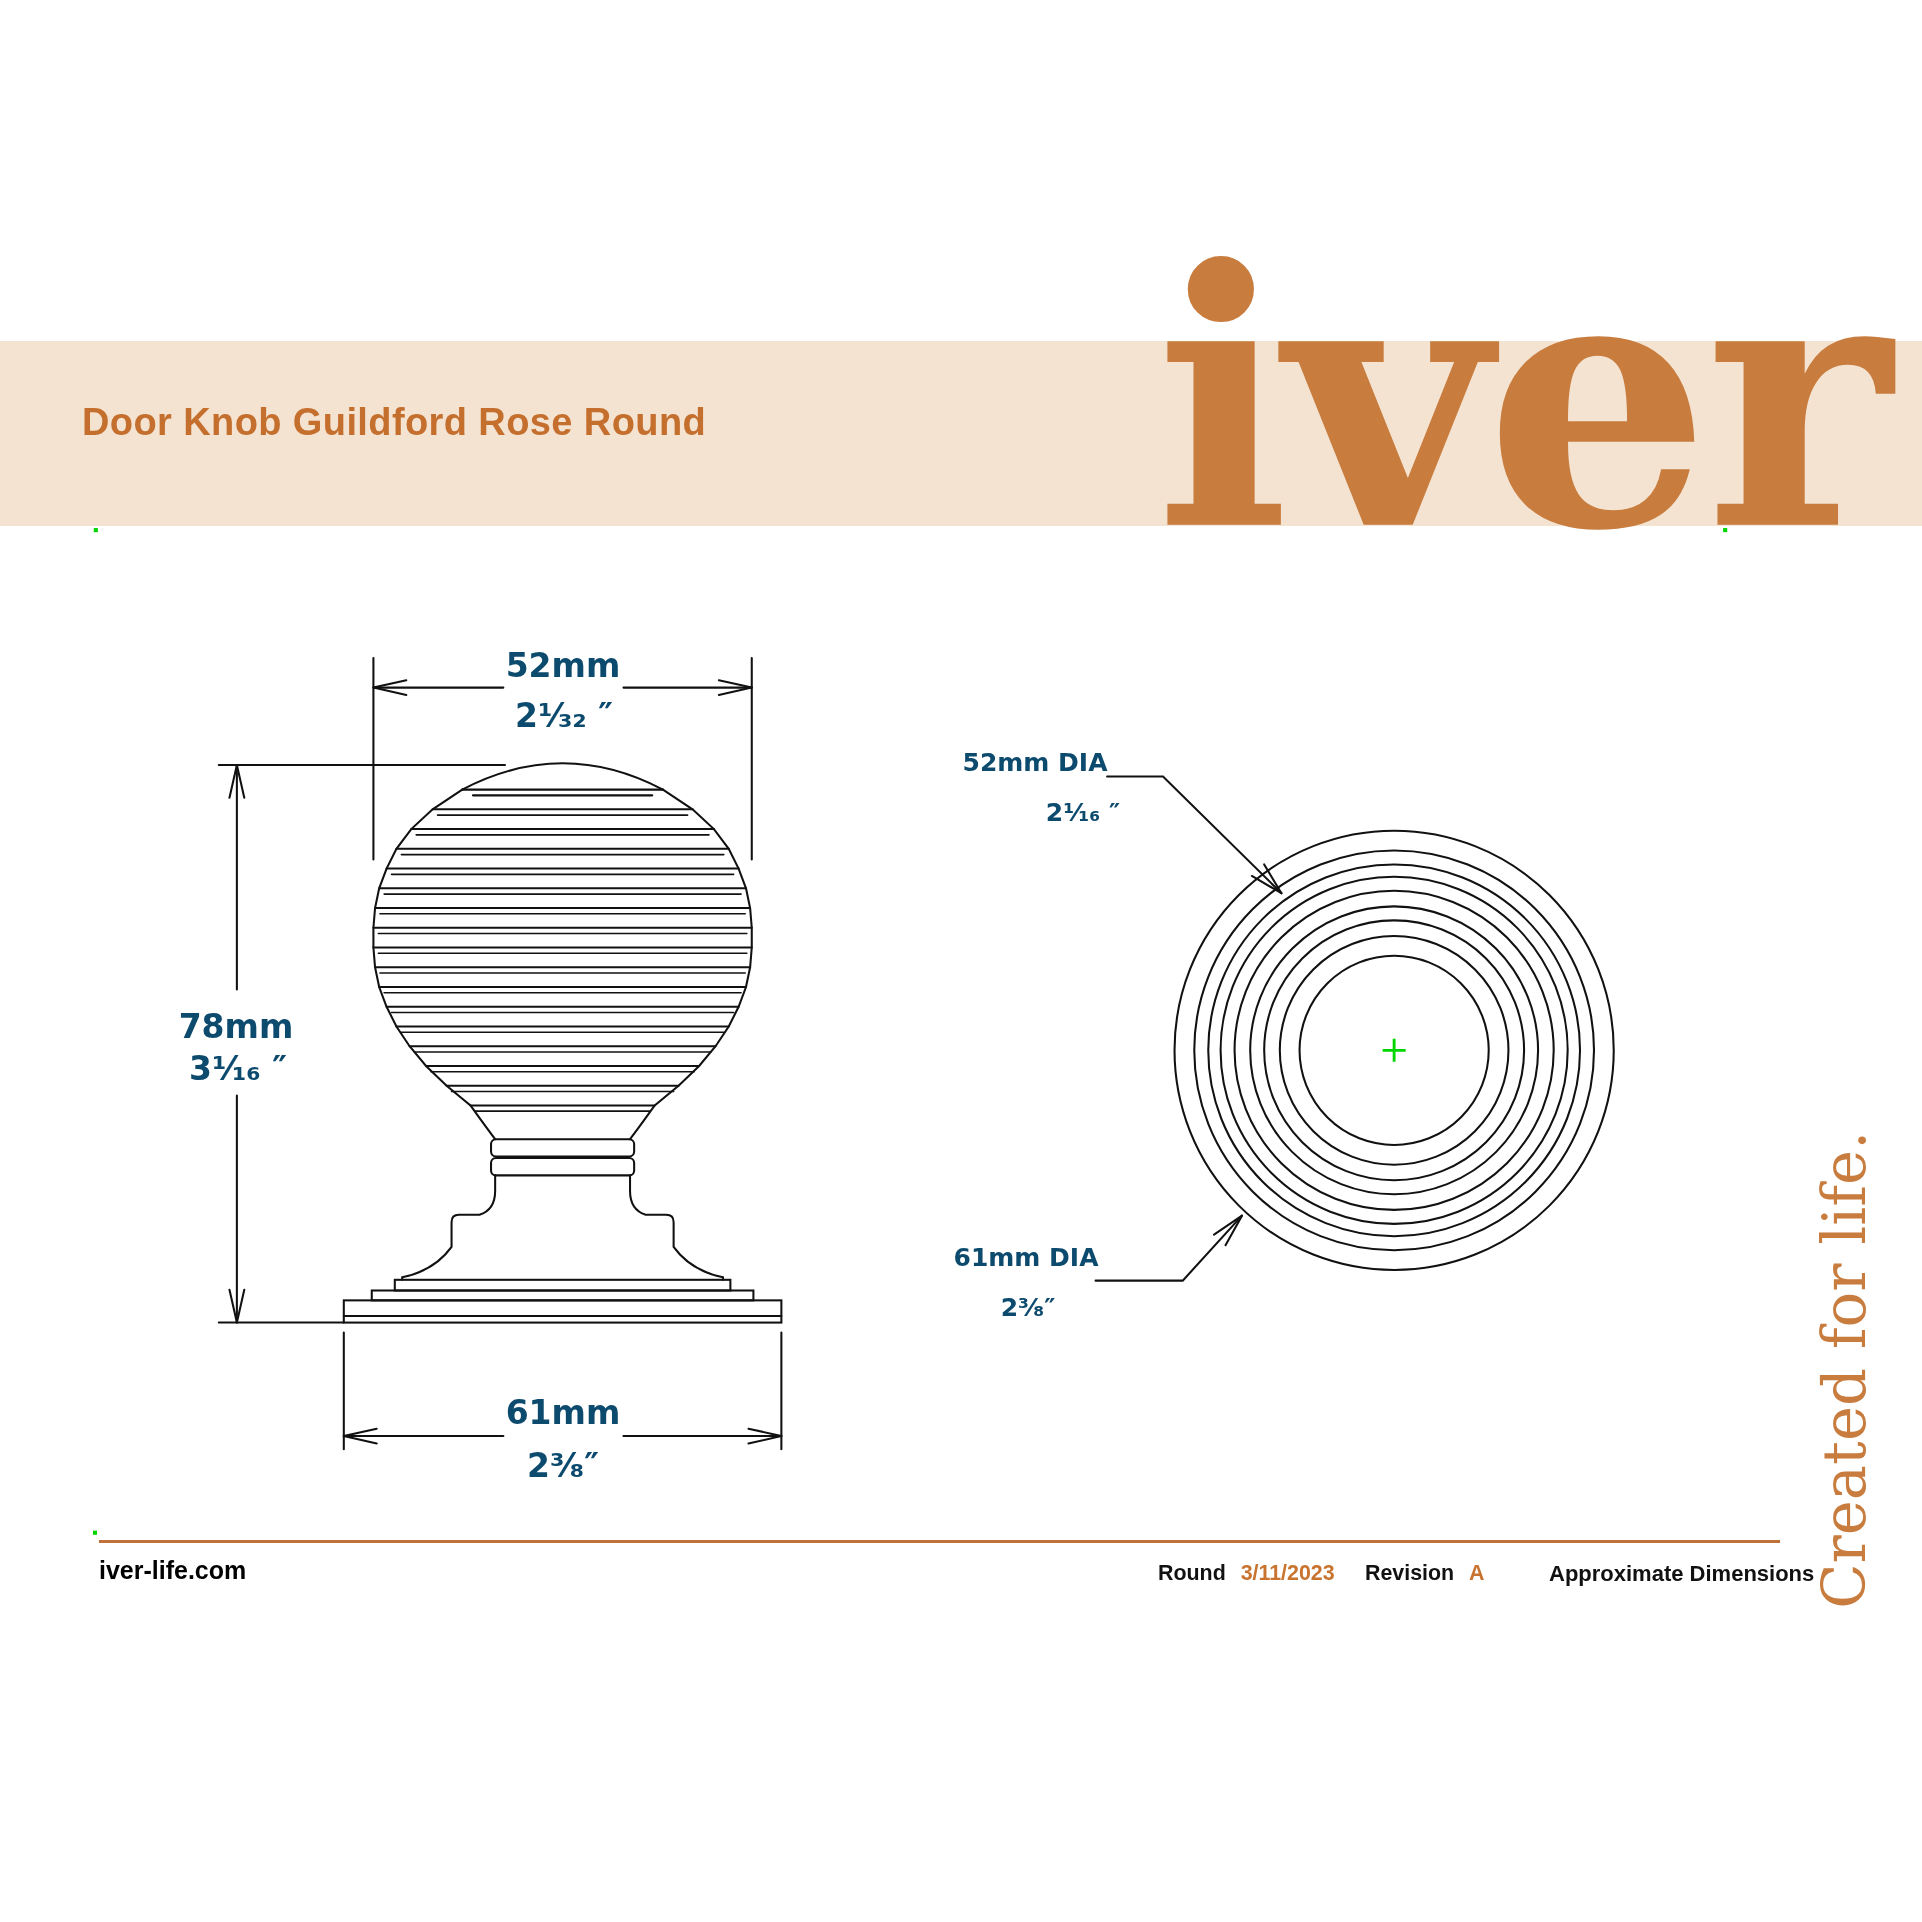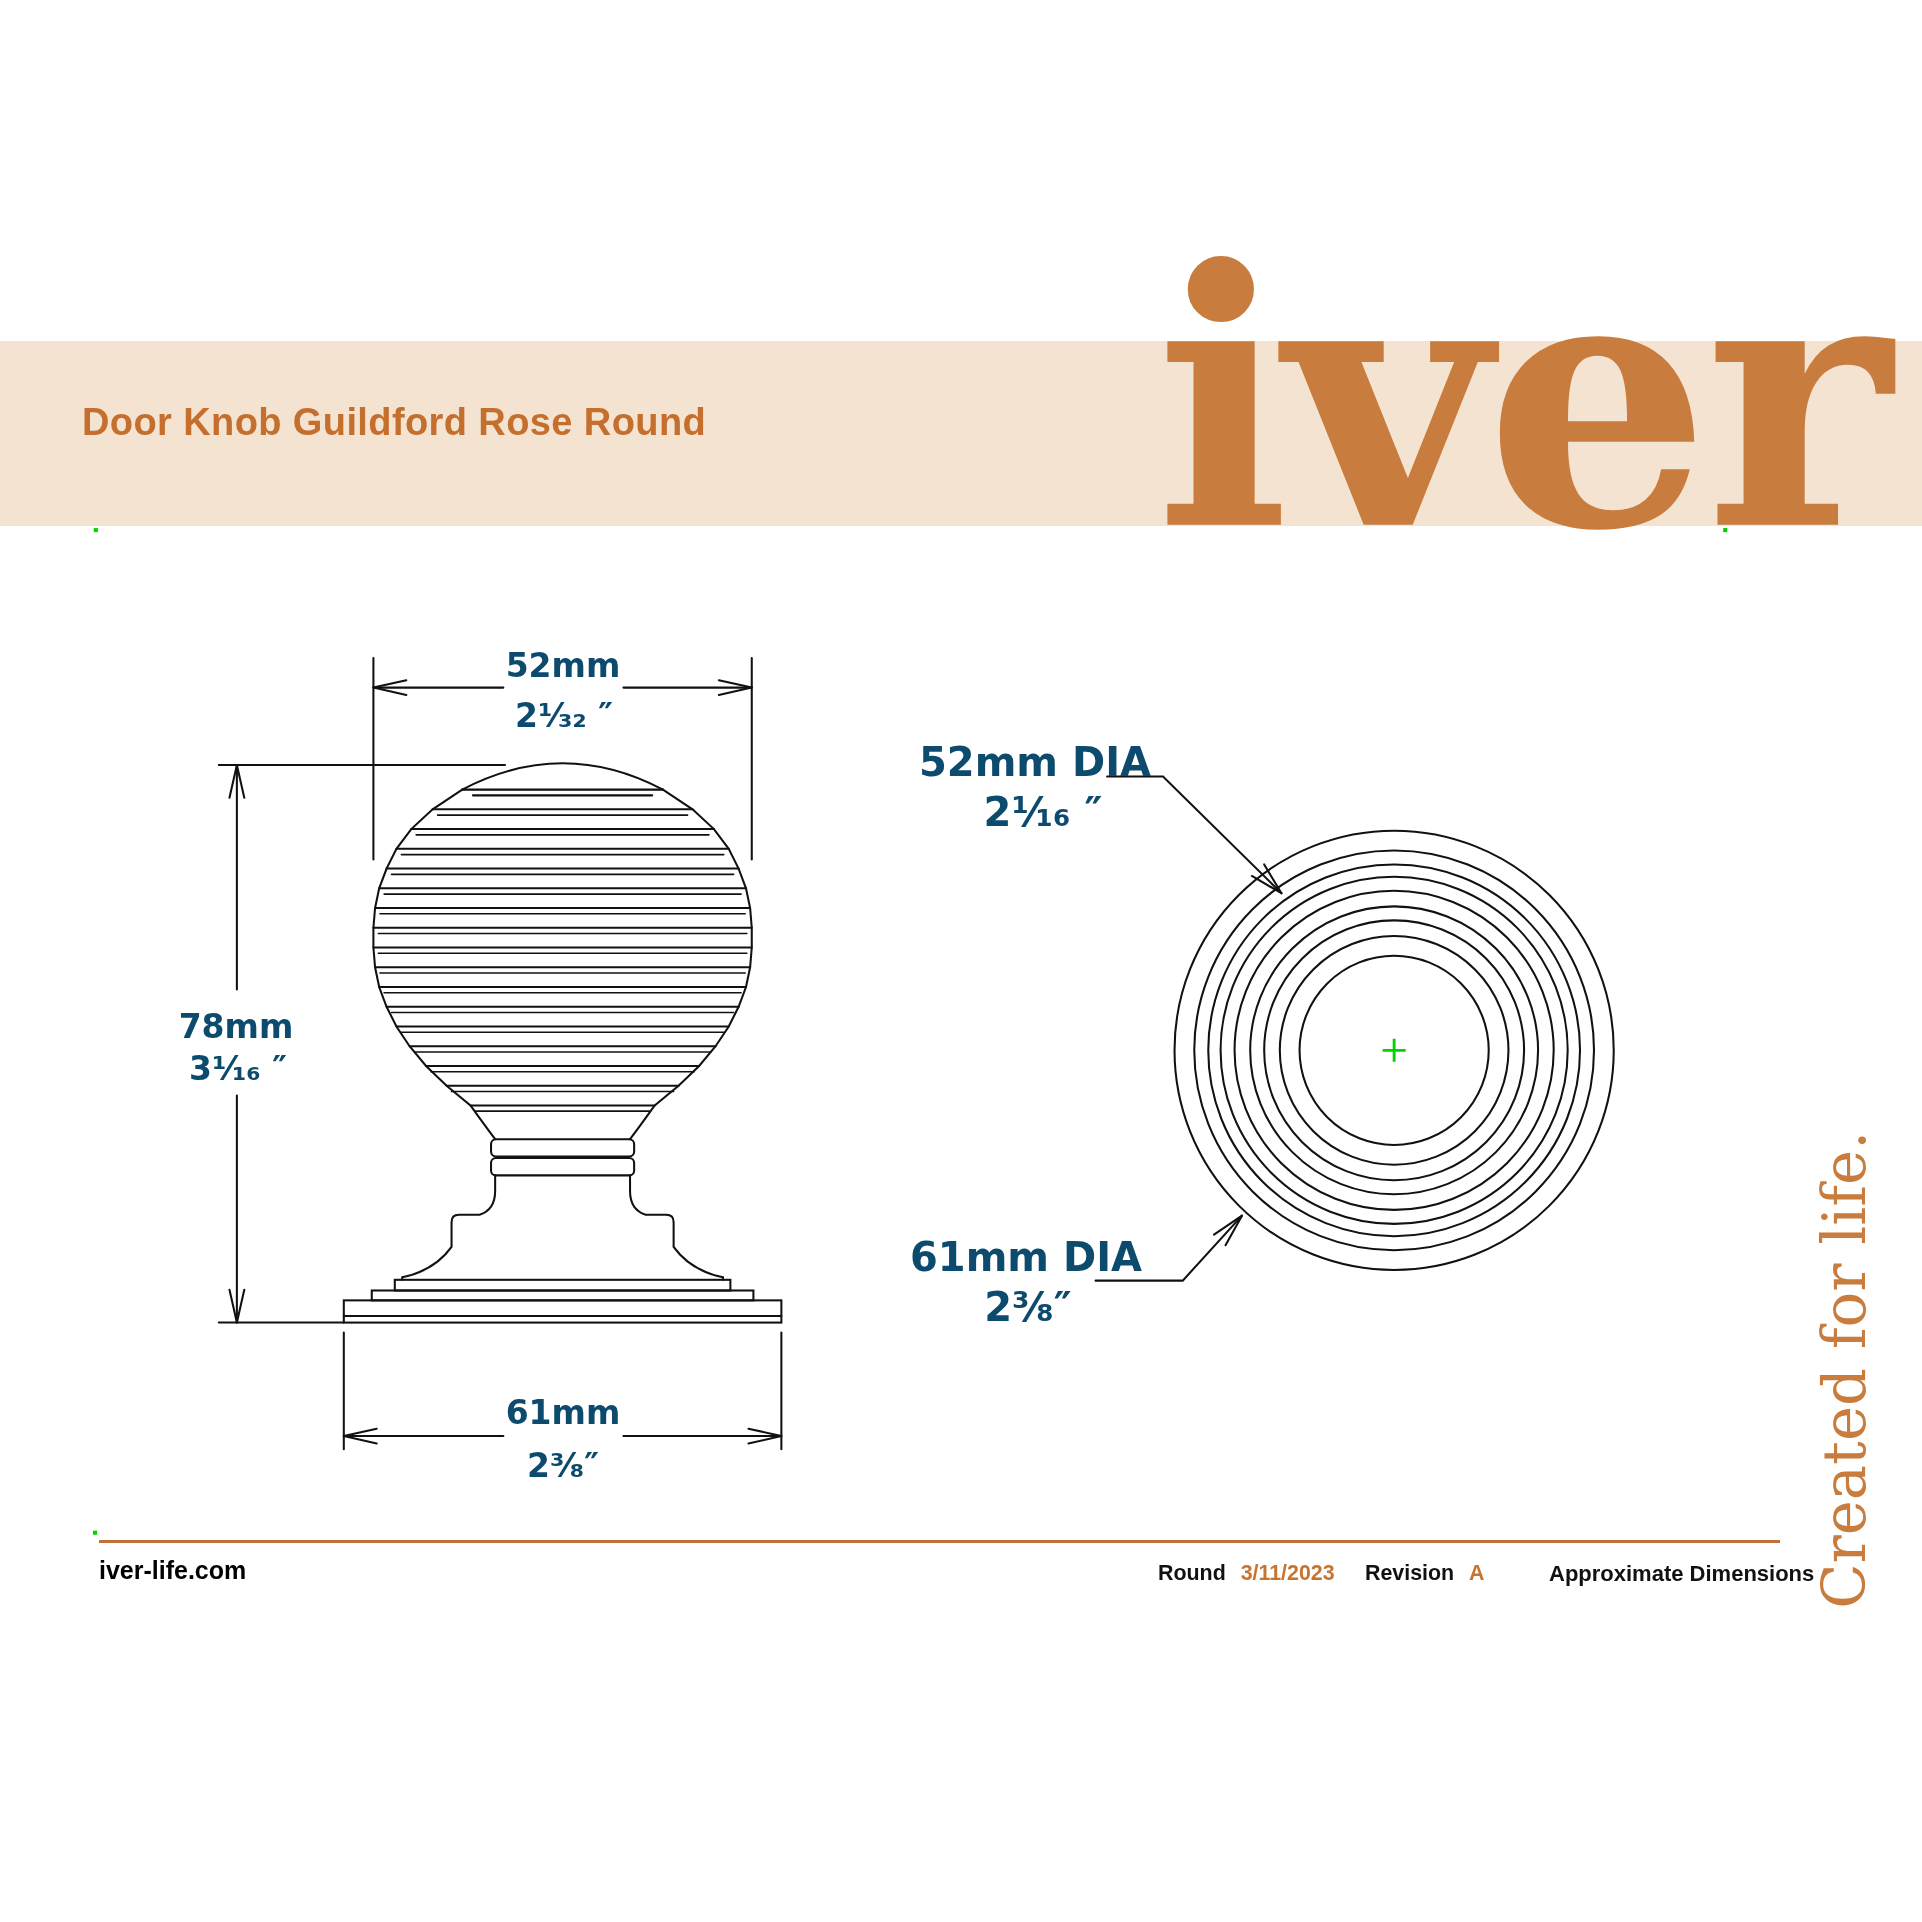--- a/index.html
+++ b/index.html
@@ -4,21 +4,21 @@
 <style>
   html,body{margin:0;padding:0;background:#ffffff;}
   .page{position:relative;width:1923px;height:1881px;background:#ffffff;overflow:hidden;
         font-family:"Liberation Sans",sans-serif;}
   .banner{position:absolute;left:0;top:341px;width:1923px;height:185px;background:#F4E3D0;}
   .title{position:absolute;left:82px;top:401px;font:700 38px "Liberation Sans",sans-serif;
          color:#C56F2E;letter-spacing:0.4px;white-space:nowrap;}
   svg.draw{position:absolute;left:0;top:0;width:1923px;height:1923px;}
   .dim{position:absolute;transform:translate(-50%,-50%);font:700 33px "DejaVu Sans",sans-serif;
        color:#0c4a6e;white-space:nowrap;text-align:center;}
-  .dim.small{font-size:40px;}
+  .dim.small{font-size:25px;}
   .footer-rule{position:absolute;left:99px;top:1540px;width:1681px;height:3.3px;background:#C0713A;}
   .website{position:absolute;left:99px;top:1556px;font:700 25px "Liberation Sans",sans-serif;color:#000000;}
   .meta{position:absolute;top:1561px;font:700 21.4px "Liberation Sans",sans-serif;color:#111;white-space:nowrap;}
   .meta .orange{color:#C8732E;margin-left:9px;}
   .meta-date{left:1158px;}
   .meta-rev{left:1365px;}
   .meta-note{left:1549px;font-size:22px;}
   .lbl{user-select:none;}
 </style>
 </head>
@@ -100,21 +100,21 @@
   </svg>
 
   <div class="dim lbl" style="left:563px;top:665px">52mm</div>
   <div class="dim lbl" style="left:564px;top:715px">2¹⁄₃₂ ″</div>
   <div class="dim lbl" style="left:236px;top:1026px">78mm</div>
   <div class="dim lbl" style="left:238px;top:1068px">3¹⁄₁₆ ″</div>
   <div class="dim lbl" style="left:563px;top:1412px">61mm</div>
   <div class="dim lbl" style="left:563px;top:1465px">2³⁄₈″</div>
 
   <div class="dim small lbl" style="left:1035px;top:762px">52mm DIA</div>
-  <div class="dim small lbl" style="left:1043px;top:812px">2¹⁄₁₆ ″</div>
+  <div class="dim small lbl" style="left:1083px;top:812px">2¹⁄₁₆ ″</div>
   <div class="dim small lbl" style="left:1026px;top:1257px">61mm DIA</div>
   <div class="dim small lbl" style="left:1028px;top:1307px">2³⁄₈″</div>
 
   <div class="footer-rule"></div>
   <div class="website lbl">iver-life.com</div>
   <div class="meta meta-date">
     <span>Round</span>
     <span> </span>
     <span class="orange">3/11/2023</span>
   </div>

